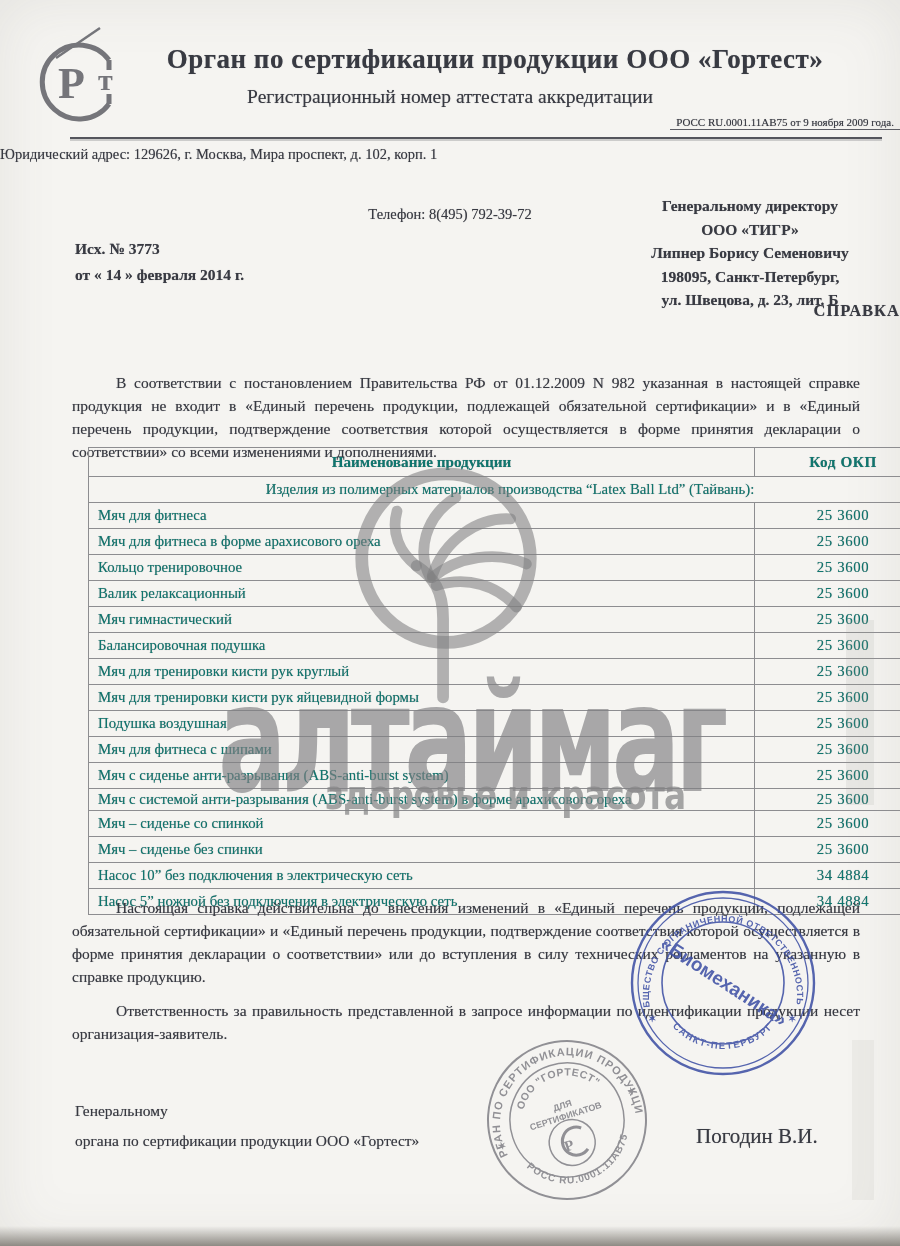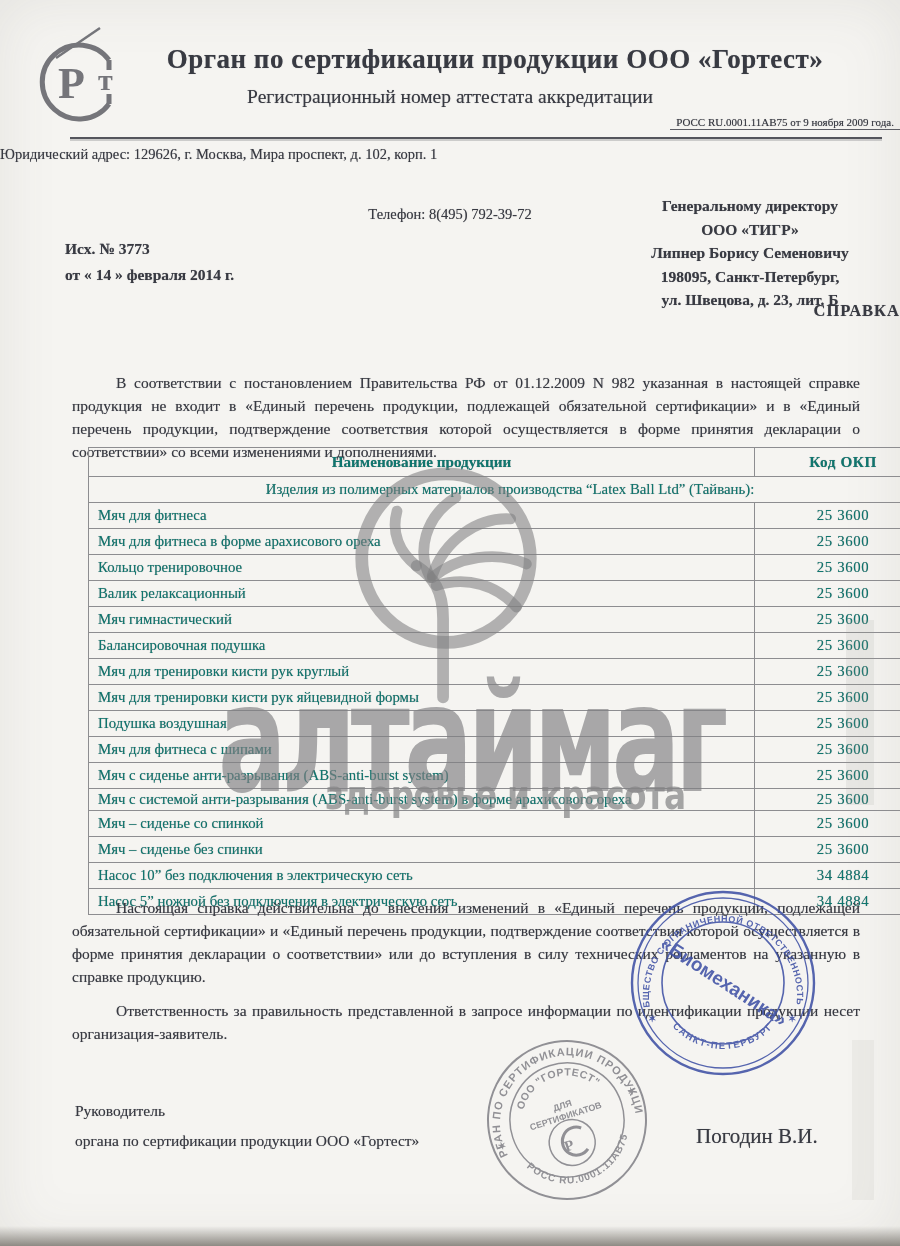--- a/index.html
+++ b/index.html
@@ -18,21 +18,21 @@
   .accred-label{position:absolute;top:86px;left:0;width:100%;text-align:center;font-size:19.5px;}
   .accred-num{position:absolute;top:116px;left:0;width:100%;text-align:right;font-size:11px;}
   .accred-num span{border-bottom:1.5px solid #5c5d64;padding:0 6px 1px 6px;}
   .full-rule{position:absolute;top:137px;left:70px;width:812px;border-top:2px solid #54555c;
     box-shadow:0 2px 0 rgba(84,85,92,0.25);}
   .legal-address{position:absolute;top:146px;left:0;width:100%;text-align:left;font-size:14.5px;}
   .phone{position:absolute;top:169px;left:0;width:100%;text-align:center;font-size:14.5px;margin-top:37px;}
   
   .addressee{position:absolute;top:194px;left:590px;width:320px;text-align:center;
     font-weight:bold;font-size:15.5px;line-height:23.5px;}
-  .outgoing{position:absolute;top:236px;left:65px;font-weight:bold;font-size:15.5px;line-height:26px;}
+  .outgoing{position:absolute;top:236px;left:75px;font-weight:bold;font-size:15.5px;line-height:26px;}
   
   .doc-title{position:absolute;top:301px;left:0;width:100%;text-align:right;
     font-weight:bold;font-size:16.5px;letter-spacing:1px;}
   .par{position:absolute;left:72px;width:788px;text-align:justify;text-indent:44px;
     font-size:15.5px;line-height:23px;}
   .p1{top:325px;}
   .p2{top:371px;}
   .p3{top:896px;}
   .p4{top:999px;}
   
@@ -184,21 +184,21 @@
           <td class="name-cell">Насос 5” ножной без подключения в электрическую сеть</td>
           <td class="col-code">34 4884</td>
         </tr>
   </tbody>
     </table>
 
   <div class="par p4 scan-text">Ответственность за правильность представленной в запросе информации по идентификации продукции несет организация-заявитель.</div>
   <div class="par p3 scan-text">Настоящая справка действительна до внесения изменений в «Единый перечень продукции, подлежащей обязательной сертификации» и «Единый перечень продукции, подтверждение соответствия которой осуществляется в форме принятия декларации о соответствии» или до вступления в силу технических регламентов на указанную в справке продукцию.</div>
 
   <div class="sig-block scan-text">
-    <div>Руководитель</div>
+    <div>Генеральному</div>
     <div>органа по сертификации продукции ООО «Гортест»</div>
   </div>
   <div class="sig-name scan-text">Погодин В.И.</div>
 
   <svg class="wm wm-tree" width="196" height="250" viewBox="0 0 200 255">
     <g stroke="rgba(128,128,130,0.58)" fill="none" stroke-linecap="round">
       <circle cx="100" cy="98" r="86" stroke-width="13"></circle>
       <path d="M97,240 L97,160 C97,132 88,118 70,106" stroke-width="12"></path>
       <path d="M84,118 C70,92 78,56 110,36" stroke-width="11"></path>
       <path d="M86,116 C98,80 132,56 166,58" stroke-width="11"></path>

